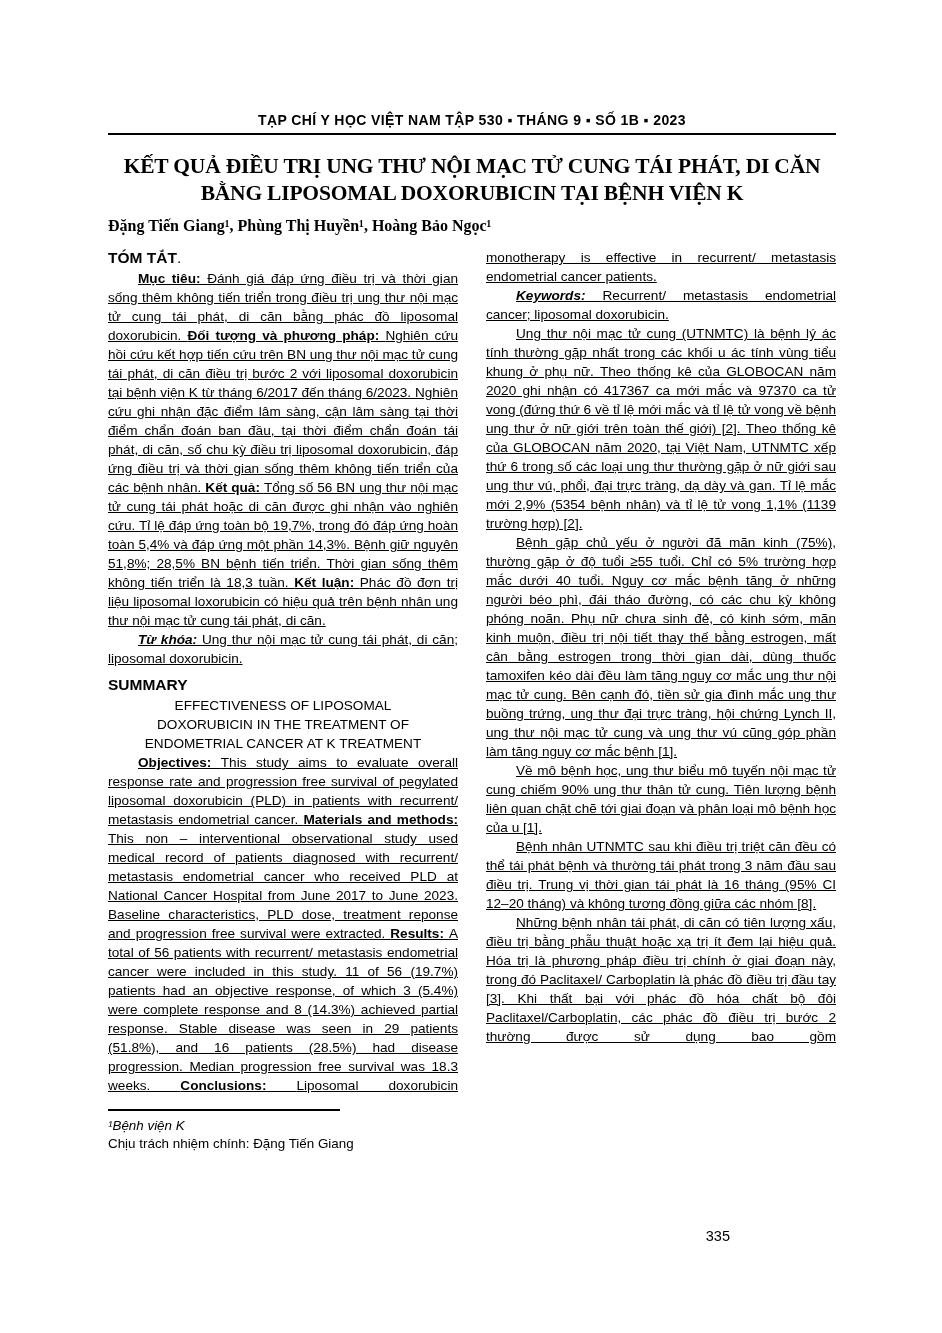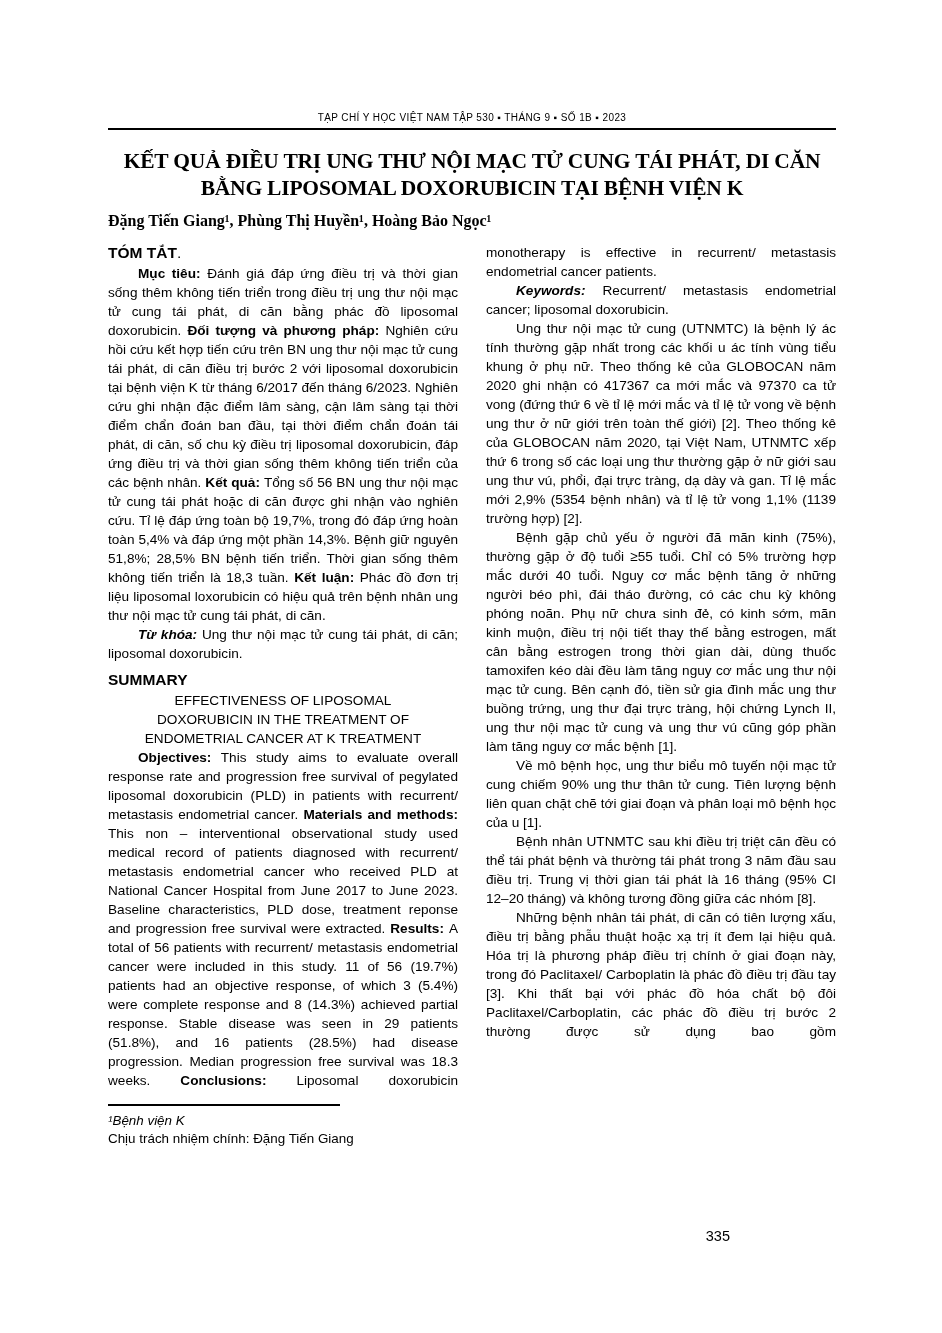--- a/index.html
+++ b/index.html
@@ -3,41 +3,41 @@
 <meta charset="utf-8">
 <style>
   html,body{margin:0;padding:0;background:#d9d9d9;}
   .page{
     width:942px;height:1333px;position:relative;margin:0 auto;
     background:#ffffff;color:#000;
     font-family:"Liberation Sans",sans-serif;
   }
   .content{position:absolute;left:108px;top:112px;width:728px;}
   .jheader{
-    text-align:center;font-weight:normal;font-size:10px;letter-spacing:.4px;
+    text-align:center;font-weight:bold;font-size:14px;letter-spacing:.4px;
     padding-bottom:5px;border-bottom:2px solid #000;
   }
   .title{
     font-family:"Liberation Serif",serif;font-weight:bold;
     font-size:21.5px;line-height:27px;letter-spacing:-.2px;
     text-align:center;margin-top:18px;
   }
   .authors{
     font-family:"Liberation Serif",serif;font-weight:bold;
     font-size:16px;text-align:left;margin-top:10px;
   }
   .columns{display:flex;gap:28px;margin-top:13px;height:906px;}
   .col{
     width:355px;display:flex;flex-direction:column;
     font-size:13.6px;line-height:19px;overflow:hidden;
   }
   .blk{margin:0;}
   .heading{font-size:15.5px;margin:7px 0 2px;}
   .blk:first-child{margin-top:0;}
-  .para{text-align:justify;text-indent:30px;}
+  .para{text-align:justify;text-indent:30px;text-decoration:underline;}
   .noind{text-indent:0;}
   .jlast{text-align-last:justify;}
   .ctitle{text-align:center;text-indent:0;}
   .fn{text-indent:0;text-align:left;font-size:13.4px;line-height:18.6px;}
   .footnote{margin-top:auto;}
   .fnrule{width:232px;border-top:2px solid #000;margin-bottom:6px;}
   .pageno{position:absolute;top:1116px;right:106px;font-size:14.5px;}
   span.b{font-weight:bold;}
   span.i{font-style:italic;}
 </style>

